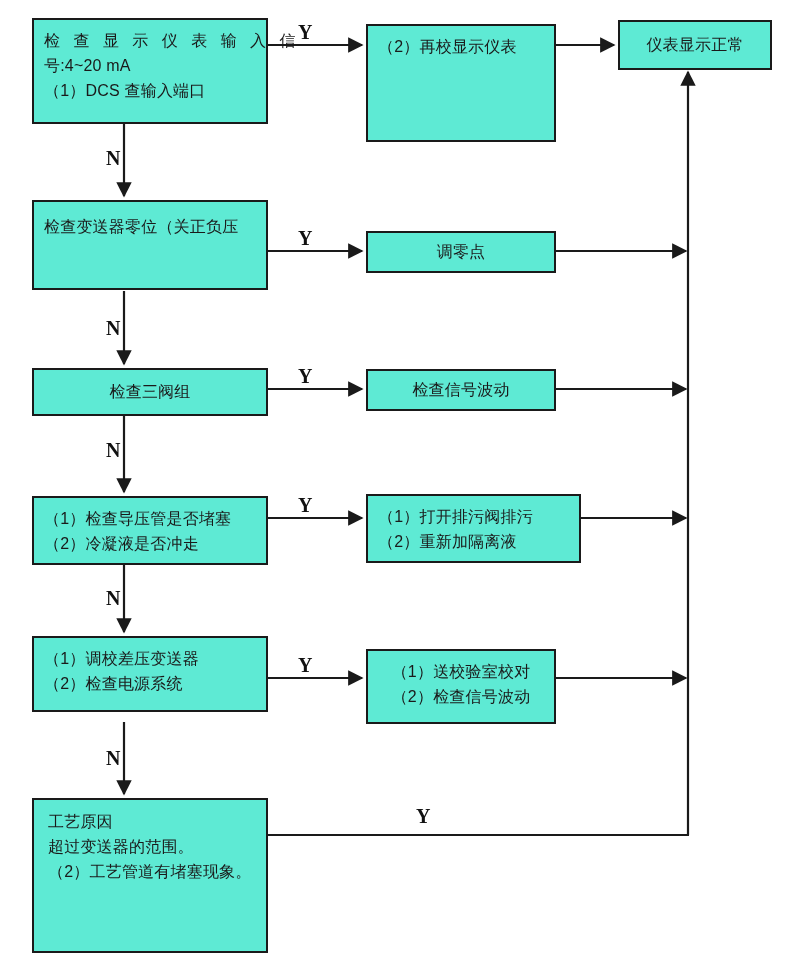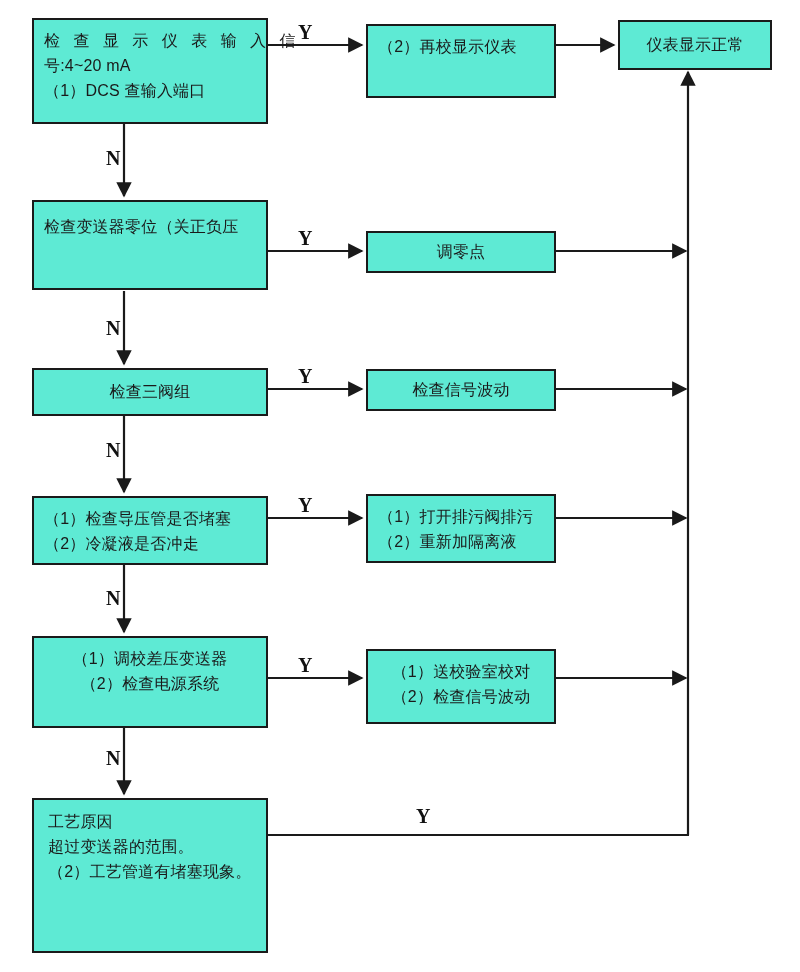--- a/index.html
+++ b/index.html
@@ -114,21 +114,21 @@
       <path d="M 688 835 L 688 72" marker-end="url(#arrow)"></path>
     </g>
   </svg>
 
   <div class="node-box padded" style="left:32px; top:18px; width:236px; height:106px;">
     <div class="node-line spaced">检 查 显 示 仪 表 输 入 信</div>
     <div class="node-line">号:4~20 mA</div>
     <div class="node-line">（1）DCS 查输入端口</div>
   </div>
 
-  <div class="node-box padded" style="left:366px; top:24px; width:190px; height:74px;">
+  <div class="node-box padded" style="left:366px; top:24px; width:190px; height:118px;">
     <div class="node-line">（2）再校显示仪表</div>
   </div>
 
   <div class="node-box center" style="left:618px; top:20px; width:154px; height:50px;">
     <div class="node-line">仪表显示正常</div>
   </div>
 
   <div class="node-box padded" style="left:32px; top:200px; width:236px; height:90px;">
     <div class="node-line" style="line-height:2.0;">检查变送器零位（关正负压</div>
   </div>
@@ -143,26 +143,26 @@
 
   <div class="node-box center" style="left:366px; top:369px; width:190px; height:42px;">
     <div class="node-line">检查信号波动</div>
   </div>
 
   <div class="node-box padded" style="left:32px; top:496px; width:236px; height:69px;">
     <div class="node-line">（1）检查导压管是否堵塞</div>
     <div class="node-line">（2）冷凝液是否冲走</div>
   </div>
 
-  <div class="node-box padded" style="left:366px; top:494px; width:190px; height:69px;">
+  <div class="node-box padded" style="left:366px; top:494px; width:215px; height:69px;">
     <div class="node-line">（1）打开排污阀排污</div>
     <div class="node-line">（2）重新加隔离液</div>
   </div>
 
-  <div class="node-box padded" style="left:32px; top:636px; width:236px; height:92px;text-align:center;">
+  <div class="node-box padded" style="left:32px; top:636px; width:236px; height:76px;">
     <div class="node-line">（1）调校差压变送器</div>
     <div class="node-line">（2）检查电源系统</div>
   </div>
 
   <div class="node-box padded" style="left:366px; top:649px; width:190px; height:75px;align-items:center;">
     <div class="node-line">（1）送校验室校对</div>
     <div class="node-line">（2）检查信号波动</div>
   </div>
 
   <div class="node-box padded-wide" style="left:32px; top:798px; width:236px; height:155px;">

